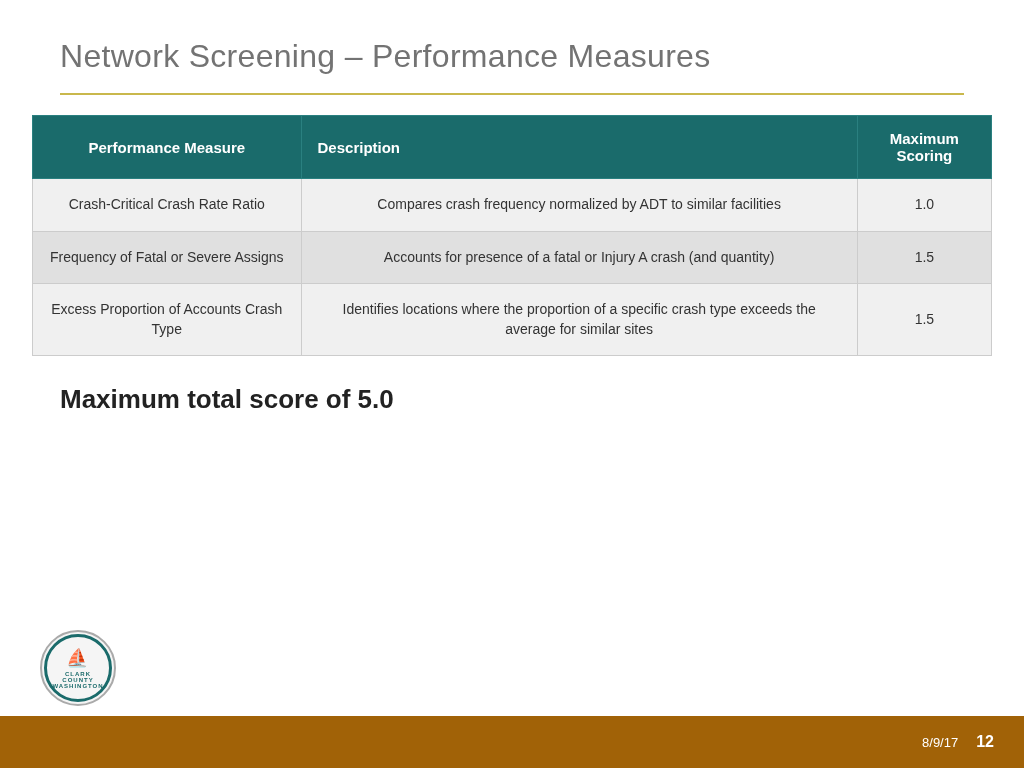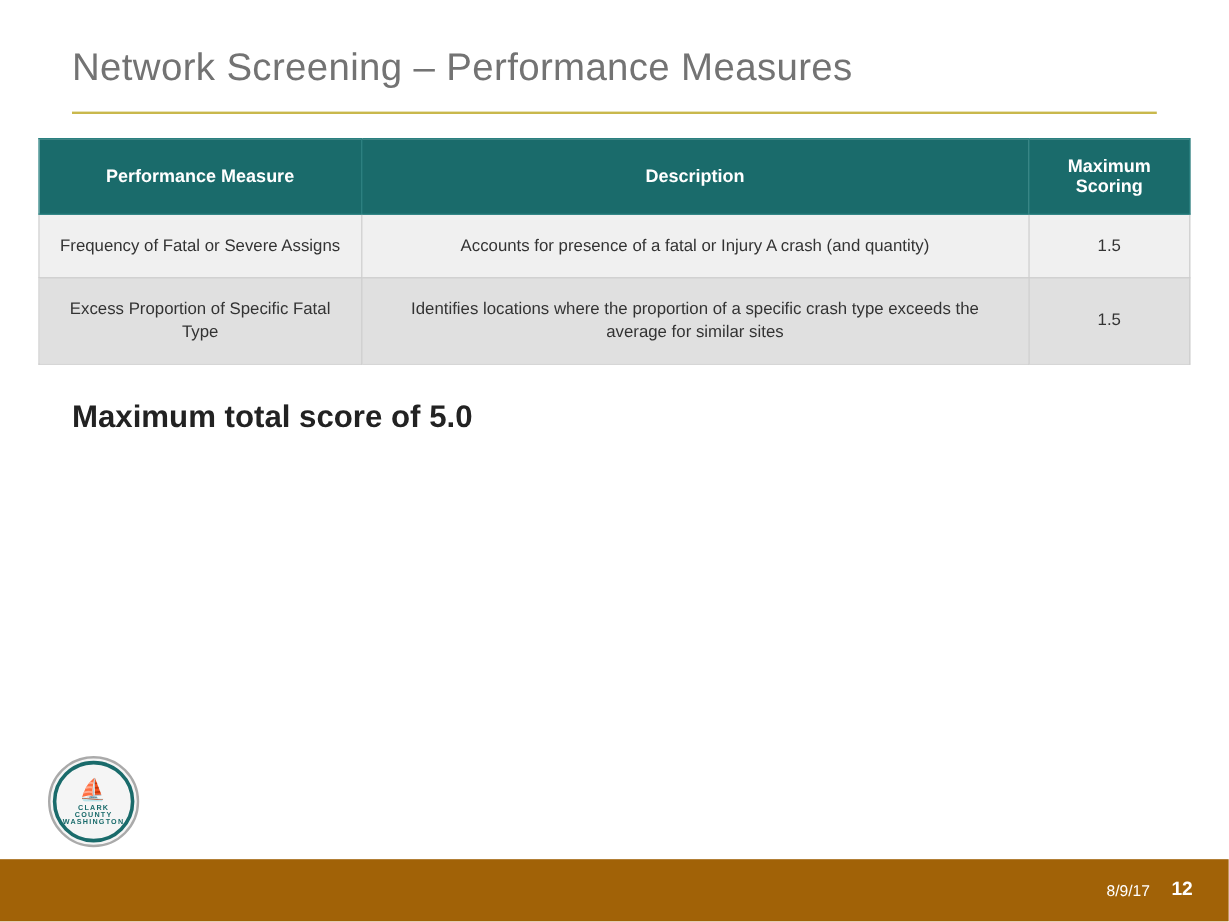--- a/index.html
+++ b/index.html
@@ -62,21 +62,21 @@
       border: 1px solid #2a8080;
     }
 
     thead th:first-child {
       width: 28%;
       text-align: center;
     }
 
     thead th:nth-child(2) {
       width: 58%;
-      text-align: center;
+      text-align: left;
     }
 
     thead th:last-child {
       width: 14%;
       text-align: center;
     }
 
     tbody tr {
       background-color: #f0f0f0;
     }
@@ -189,27 +189,32 @@
   <div class="content-area">
     <table>
       <thead>
         <tr>
           <th>Performance Measure</th>
           <th>Description</th>
           <th>Maximum Scoring</th>
         </tr>
       </thead>
       <tbody id="table-body">
+      <tr>
+            <td>Crash-Critical Crash Rate Ratio</td>
+            <td>Compares crash frequency normalized by ADT to similar facilities</td>
+            <td>1.0</td>
+          </tr>
           <tr>
             <td>Frequency of Fatal or Severe Assigns</td>
             <td>Accounts for presence of a fatal or Injury A crash (and quantity)</td>
             <td>1.5</td>
           </tr>
           <tr>
-            <td>Excess Proportion of Specific Fatal Type</td>
+            <td>Excess Proportion of Accounts Crash Type</td>
             <td>Identifies locations where the proportion of  a specific crash type exceeds the average for similar sites</td>
             <td>1.5</td>
           </tr>
         </tbody>
     </table>
   </div>
 
   <div class="max-score-text">Maximum total score of 5.0</div>
 
   <div class="logo-area">

